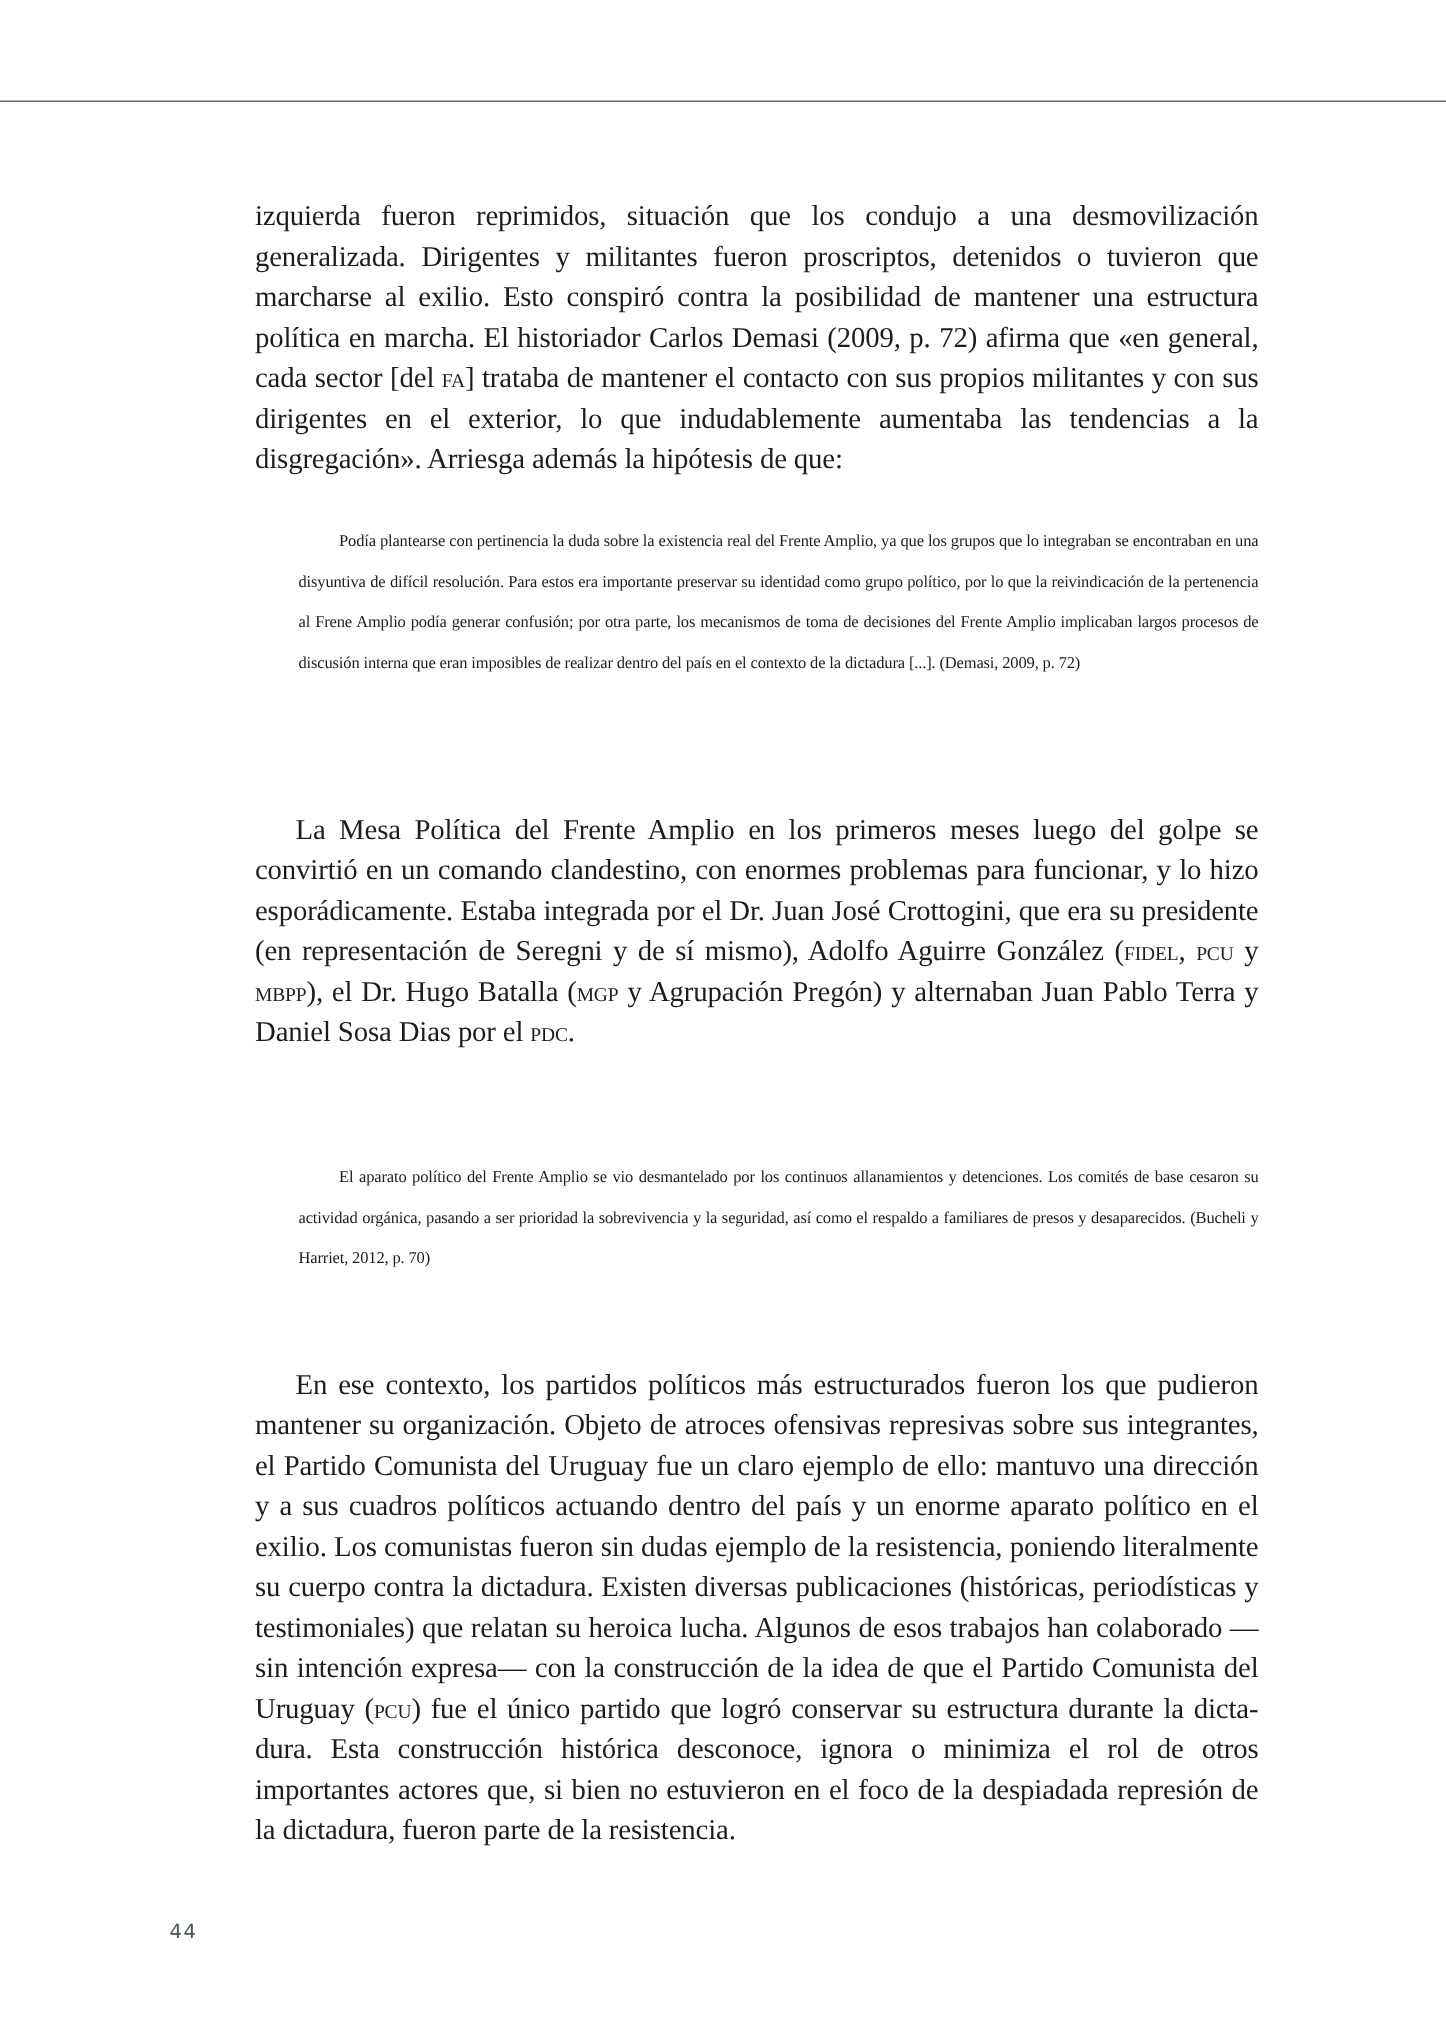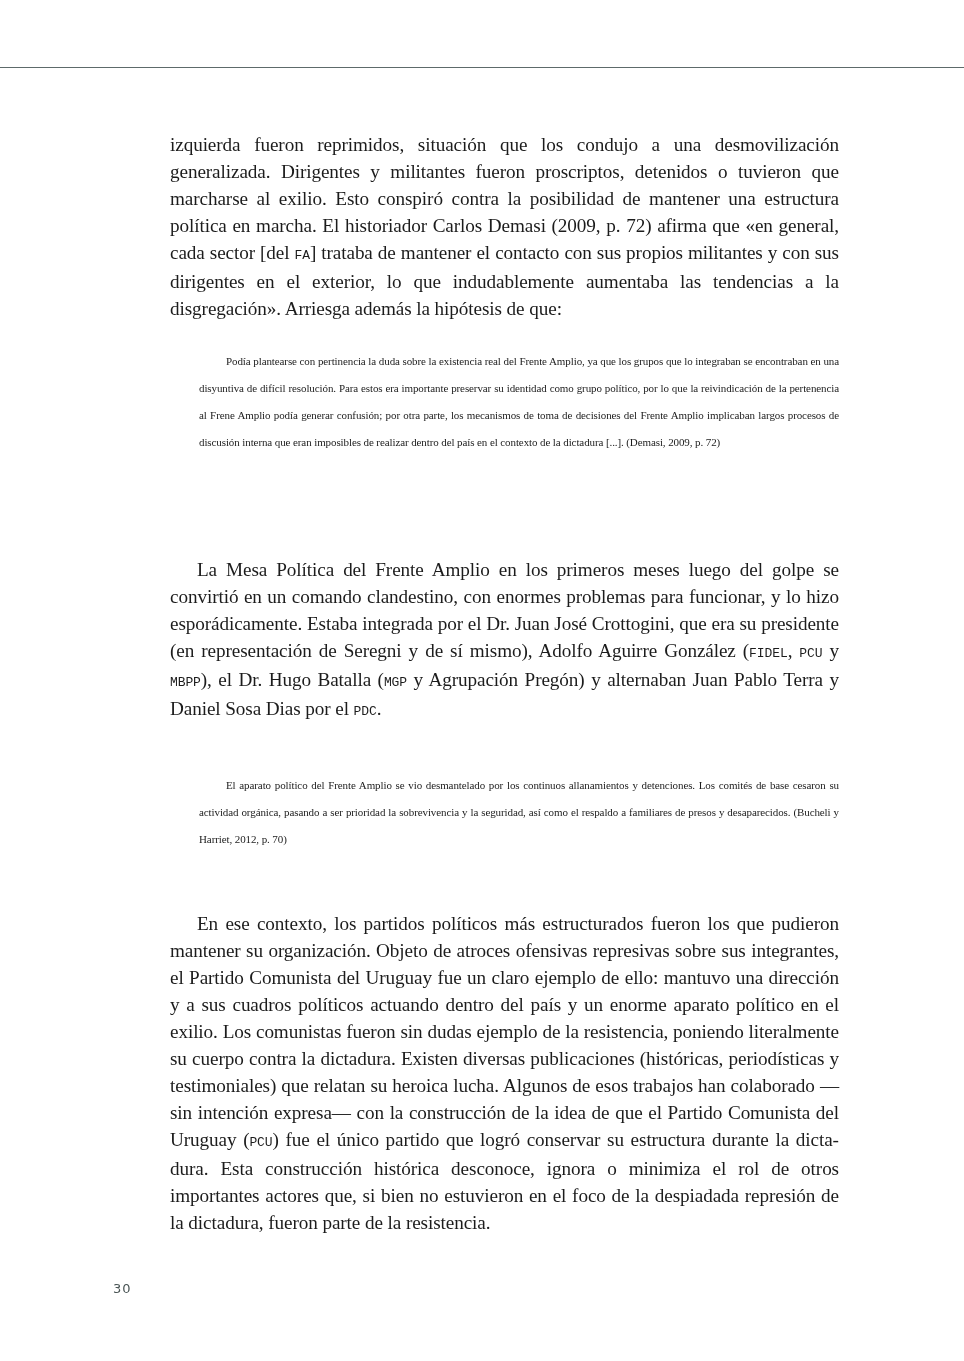--- a/index.html
+++ b/index.html
@@ -18,45 +18,45 @@
     .body-p {
       font-size: 19.2px; line-height: 27px; margin: 0;
       text-align: justify; hyphens: manual; letter-spacing: -0.1px;
     }
     .body-p.indent { text-indent: 27px; }
     .quote-p {
       font-size: 11px; line-height: 27px; margin: 0;
       text-align: justify; text-indent: 27px; letter-spacing: -0.1px;
     }
     .quote-block { position: absolute; left: 199px; width: 640px; }
-    .sc { font-variant: small-caps; text-transform: lowercase; font-family: Liberation Mono, monospace; }
+    .sc { font-variant: small-caps; text-transform: lowercase; }
     .page-number {
       position: absolute; left: 113px; top: 1281px;
       font-family: "DejaVu Sans", sans-serif; font-size: 13px;
       color: #4a5555; letter-spacing: 1px;
     }
   </style>
 </head>
 <body>
 
 <div class="top-rule"></div>
 
 <div class="text-block" style="top:131px;">
   <p class="body-p">izquierda fueron reprimidos, situación que los condujo a una desmovilización generalizada. Dirigentes y militantes fueron proscriptos, detenidos o tuvieron que marcharse al exilio. Esto conspiró contra la posibilidad de mantener una estructura política en marcha. El historiador Carlos Demasi (2009, p. 72) afirma que «en general, cada sector [del <span class="sc">FA</span>] trataba de mantener el contacto con sus propios militantes y con sus dirigentes en el exterior, lo que indudablemente au­mentaba las tendencias a la disgregación». Arriesga además la hipótesis de que:</p>
 </div>
 
 <div class="quote-block" style="top:348px;">
   <p class="quote-p">Podía plantearse con pertinencia la duda sobre la existencia real del Frente Amplio, ya que los grupos que lo integraban se encontraban en una disyuntiva de difícil resolu­ción. Para estos era importante preservar su identidad como grupo político, por lo que la reivindicación de la pertenencia al Frene Amplio podía generar confusión; por otra parte, los mecanismos de toma de decisiones del Frente Amplio implicaban largos pro­cesos de discusión interna que eran imposibles de realizar dentro del país en el contexto de la dictadura [...]. (Demasi, 2009, p. 72)</p>
 </div>
 
-<div class="text-block" style="top:556px;">
+<div class="text-block" style="top:540px;">
   <p class="body-p indent">La Mesa Política del Frente Amplio en los primeros meses luego del golpe se convirtió en un comando clandestino, con enormes problemas para funcionar, y lo hizo esporádicamente. Estaba integrada por el Dr. Juan José Crottogini, que era su presidente (en representación de Seregni y de sí mismo), Adolfo Aguirre González (<span class="sc">FIDEL</span>, <span class="sc">PCU</span> y <span class="sc">MBPP</span>), el Dr. Hugo Batalla (<span class="sc">MGP</span> y Agrupación Pregón) y alternaban Juan Pablo Terra y Daniel Sosa Dias por el <span class="sc">PDC</span>.</p>
 </div>
 
 <div class="quote-block" style="top:772px;">
   <p class="quote-p">El aparato político del Frente Amplio se vio desmantelado por los continuos allana­mientos y detenciones. Los comités de base cesaron su actividad orgánica, pasando a ser prioridad la sobrevivencia y la seguridad, así como el respaldo a familiares de presos y desaparecidos. (Bucheli y Harriet, 2012, p. 70)</p>
 </div>
 
 <div class="text-block" style="top:876px;margin-top:34px;">
   <p class="body-p indent">En ese contexto, los partidos políticos más estructurados fueron los que pu­dieron mantener su organización. Objeto de atroces ofensivas represivas sobre sus integrantes, el Partido Comunista del Uruguay fue un claro ejemplo de ello: mantuvo una dirección y a sus cuadros políticos actuando dentro del país y un enorme aparato político en el exilio. Los comunistas fueron sin dudas ejemplo de la resistencia, poniendo literalmente su cuerpo contra la dictadura. Existen diversas publicaciones (históricas, periodísticas y testimoniales) que relatan su heroica lucha. Algunos de esos trabajos han colaborado —sin intención expre­sa— con la construcción de la idea de que el Partido Comunista del Uruguay (<span class="sc">PCU</span>) fue el único partido que logró conservar su estructura durante la dicta­dura. Esta construcción histórica desconoce, ignora o minimiza el rol de otros importantes actores que, si bien no estuvieron en el foco de la despiadada repre­sión de la dictadura, fueron parte de la resistencia.</p>
 </div>
 
-<div class="page-number">30</div>
+<div class="page-number">44</div>
 
 </body></html>

